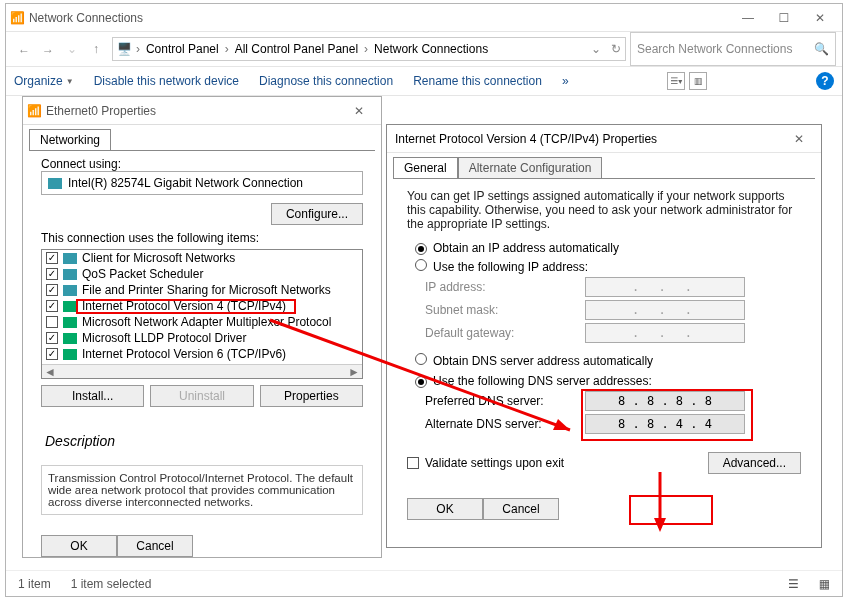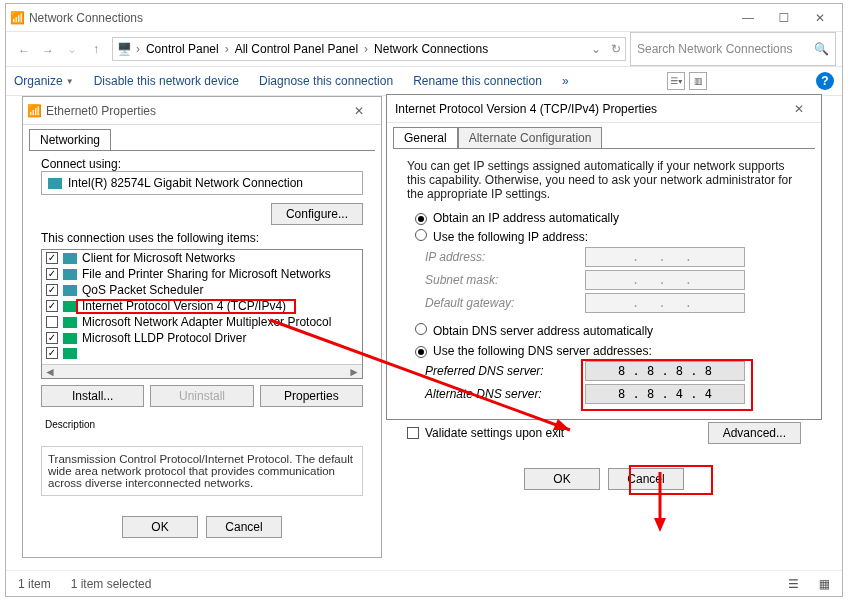--- a/index.html
+++ b/index.html
@@ -35,31 +35,31 @@
 .listbox { border:1px solid #888; margin-top:4px; height:130px; position:relative;}
 .listrow { display:flex; align-items:center; gap:5px; padding:1px 4px;}
 .chk { width:12px; height:12px; border:1px solid #555; display:flex; align-items:center; justify-content:center; font-size:10px; line-height:10px;}
 .chk.on::after { content:"✓"; font-size:10px;}
 .proto-icon { width:14px; height:11px; background:#0a6; display:inline-block;}
 .net-icon { width:14px; height:11px; background:#39a; display:inline-block;}
 .redbox { border:2px solid #e00; position:absolute;}
 .hscroll { height:14px; background:#f0f0f0; border-top:1px solid #ccc; position:absolute; left:0; right:0; bottom:0; display:flex; justify-content:space-between; align-items:center; padding:0 2px; color:#777; font-size:10px;}
 .btnrow { display:flex; gap:6px; margin-top:6px;}
 .descbox { border:1px solid #ccc; padding:6px; margin-top:10px; font-size:11.5px; color:#333;}
-.okrow { display:flex; gap:8px; justify-content:center; margin-top:20px;}
-
-
-.tprops { left:386px; top:94px; width:436px; height:326px; z-index:3; border:1px solid #888;}
+.okrow { display:flex; justify-content:flex-start; margin-top:20px;}
+
+
+.tprops { left:386px; top:124px; width:436px; height:424px; z-index:3; border:1px solid #888;}
 .tprops .titlebar { background:#fff;}
 .tpbody { border-top:1px solid #888; margin:0 6px; padding:6px 14px 10px 14px;}
 .blurb { font-size:12px; color:#222; margin:4px 0 10px 0;}
 .radio { width:12px; height:12px; border:1px solid #555; border-radius:50%; display:inline-flex; align-items:center; justify-content:center; margin-right:6px;}
 .radio.on::after { content:""; width:6px; height:6px; background:#000; border-radius:50%;}
 .field-row { display:flex; align-items:center; margin:3px 0 3px 18px;}
-.field-row .lbl { width:160px; color:#888;font-style:italic;}
+.field-row .lbl { width:160px; color:#888;}
 .ipbox { width:160px; height:20px; border:1px solid #aaa; background:#f3f3f3; display:flex; align-items:center; justify-content:center; color:#a0a0a0; letter-spacing:6px; font-family:monospace;}
 .ipbox.active { background:#e5e5e5; color:#000; letter-spacing: 0; font-size:12px;}
 .sectline { margin:10px 0 6px 0;}
 .chkrow { display:flex; align-items:center; gap:6px; margin-top:18px;}
 .arrow { stroke:#e00; stroke-width:3; fill:none;}
 .arrow-head { fill:#e00; }
 svg.overlay { position:absolute; left:0; top:0; pointer-events:none; z-index:5;}
 </style>
 </head>
 <body>
@@ -138,59 +138,60 @@
     <div class="listbox">
       <div id="proto-rows">
           <div class="listrow">
             <span class="chk on"></span>
             <span class="net-icon"></span>
             <span>Client for Microsoft Networks</span>
           </div>
           <div class="listrow">
             <span class="chk on"></span>
             <span class="net-icon"></span>
+            <span>QoS Packet Scheduler</span>
+          </div>
+          <div class="listrow">
+            <span class="chk on"></span>
+            <span class="net-icon"></span>
             <span>File and Printer Sharing for Microsoft Networks</span>
           </div>
           <div class="listrow">
             <span class="chk on"></span>
-            <span class="net-icon"></span>
-            <span>QoS Packet Scheduler</span>
-          </div>
-          <div class="listrow">
-            <span class="chk on"></span>
             <span class="proto-icon"></span>
             <span>Internet Protocol Version 4 (TCP/IPv4)</span>
           </div>
           <div class="listrow">
             <span class="chk "></span>
             <span class="proto-icon"></span>
             <span>Microsoft Network Adapter Multiplexor Protocol</span>
           </div>
           <div class="listrow">
             <span class="chk on"></span>
             <span class="proto-icon"></span>
             <span>Microsoft LLDP Protocol Driver</span>
           </div>
           <div class="listrow">
             <span class="chk on"></span>
             <span class="proto-icon"></span>
+            <span>Internet Protocol Version 6 (TCP/IPv6)</span>
           </div>
         </div>
       <div class="redbox" style="left:34px; top:49px; width:220px; height:15px;"></div>
       <div class="hscroll">
           <span>◄</span>
           <span>►</span>
         </div>
     </div>
     <div class="btnrow">
       <span class="btn" style="flex:1">Install...</span>
       <span class="btn disabled" style="flex:1">Uninstall</span>
       <span class="btn" style="flex:1">Properties</span>
     </div>
-    <div style="margin-top:12px;font-size:10px;margin-left:4px;">Description</div>
+    <div style="margin-top:26px;font-size:14px;margin-left:4px;font-style:italic;">Description</div>
     <div class="descbox" style="margin-top:16px">Transmission Control Protocol/Internet Protocol. The default wide area network protocol that provides communication across diverse interconnected networks.</div>
     <div class="okrow">
       <span class="btn" style="width:76px">OK</span>
       <span class="btn" style="width:76px">Cancel</span>
     </div>
   </div>
 </div>
 
 <div class="win tprops">
   <div class="titlebar">

